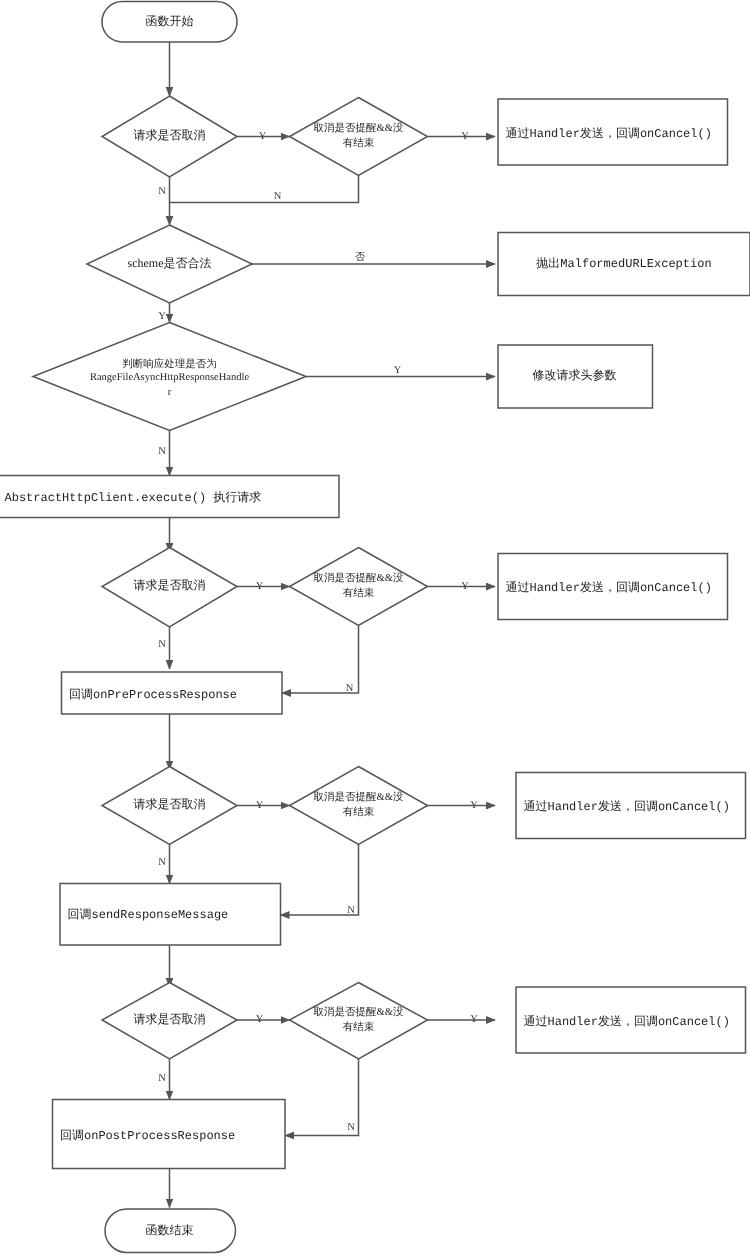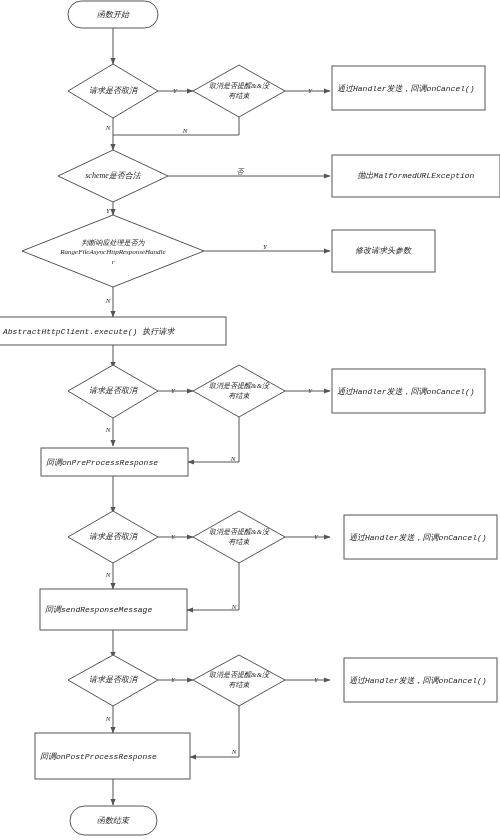--- a/index.html
+++ b/index.html
@@ -10,21 +10,20 @@
   body {
     width: 500px;
     height: 840px;
     font-family: "Liberation Serif", serif;
     overflow: hidden;
   }
   #flow-root {
     position: relative;
     width: 453px;
     height: 840px;
-    font-style: italic;
   }
   svg.flow {
     display: block;
     width: 500px;
     height: 840px;
   }
   .shape {
     fill: #ffffff;
     stroke: #555555;
     stroke-width: 1;

